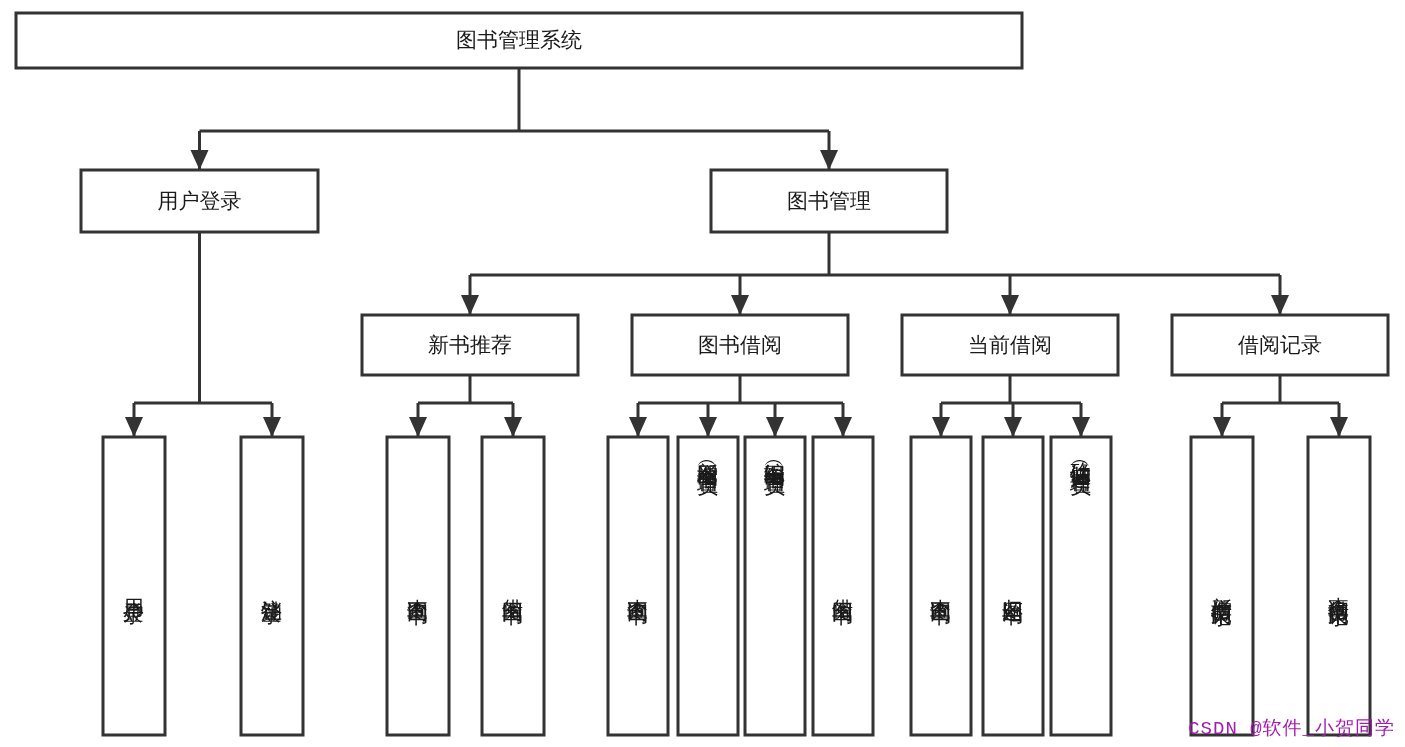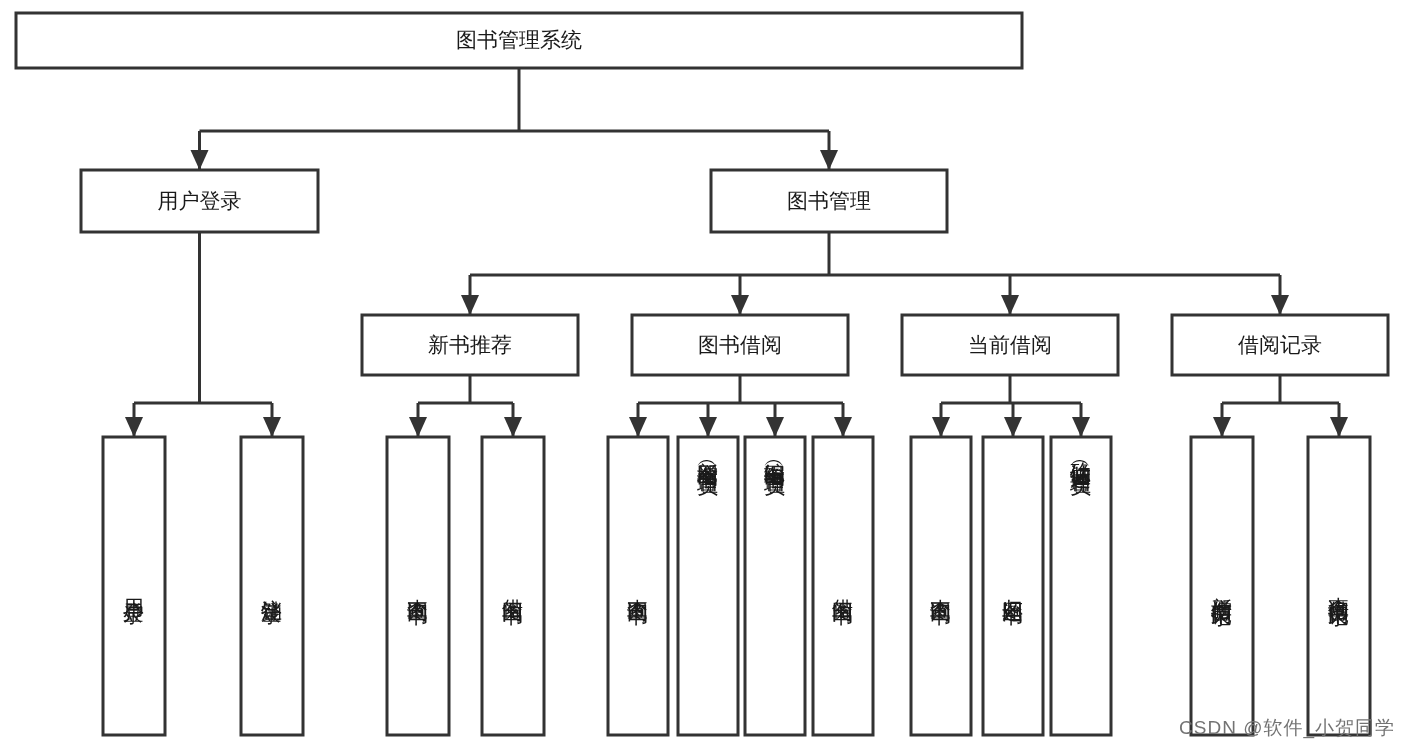--- a/index.html
+++ b/index.html
@@ -31,23 +31,23 @@
     letter-spacing:2px;
     line-height:1;
     text-align:center;
     white-space:nowrap;
     pointer-events:none;
   }
   .watermark{
     position:absolute;
     right:10px;
     bottom:6px;
-    font-family:Liberation Sans, sans-serif;
+    font-family:Liberation Mono, monospace;
     font-size:19px;
-    color:#737373;
+    color:#a21caf;
     letter-spacing:1px;
     white-space:nowrap;
   }
 </style>
 </head>
 <body>
 
 <div id="diagram-root">
 
   <svg id="flow" viewBox="0 0 1405 747">

